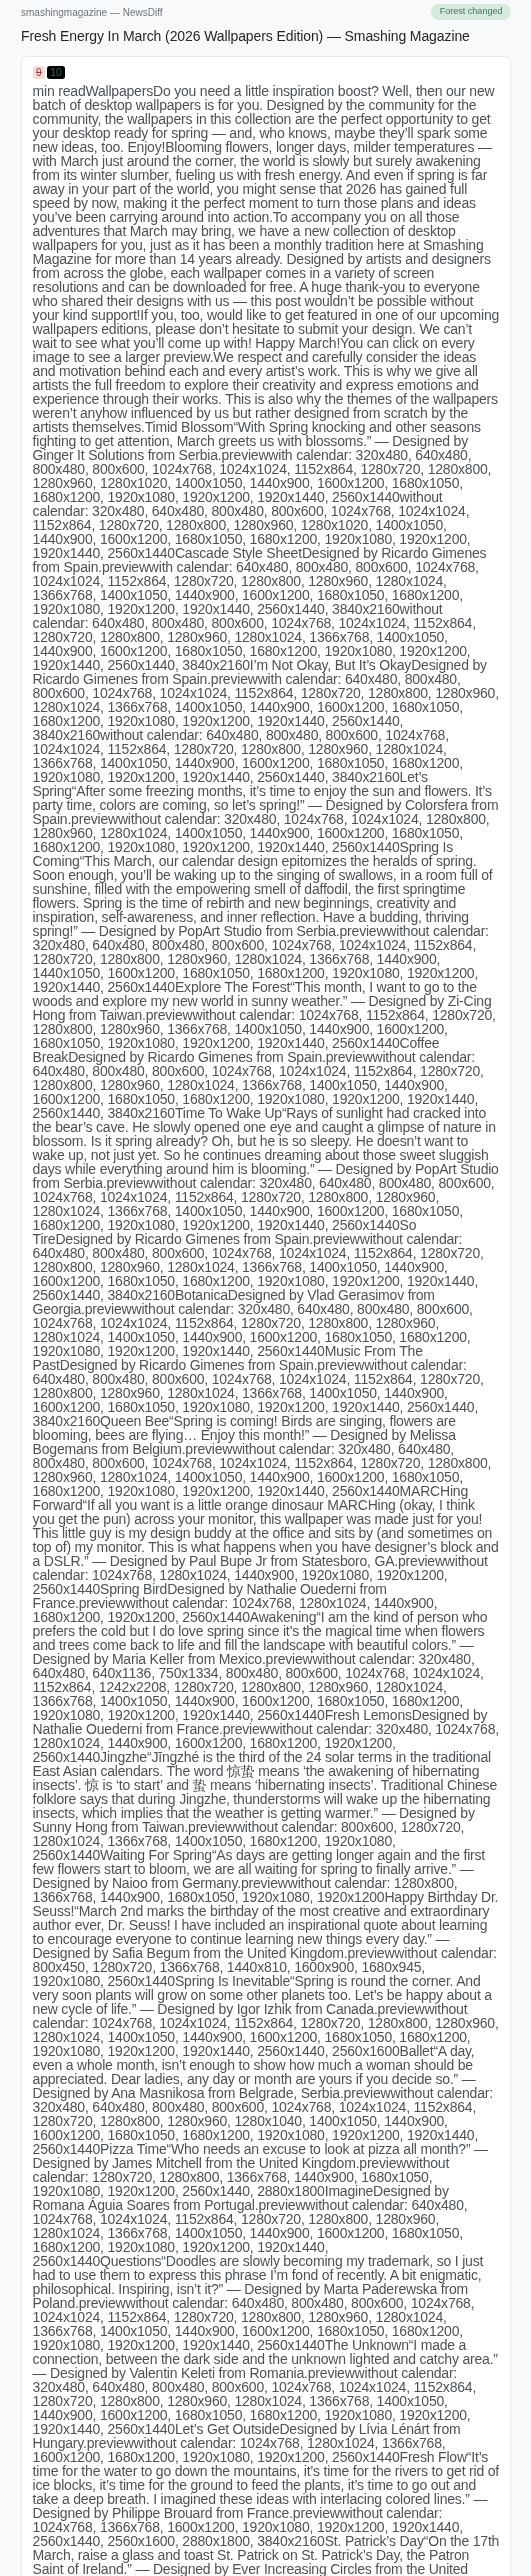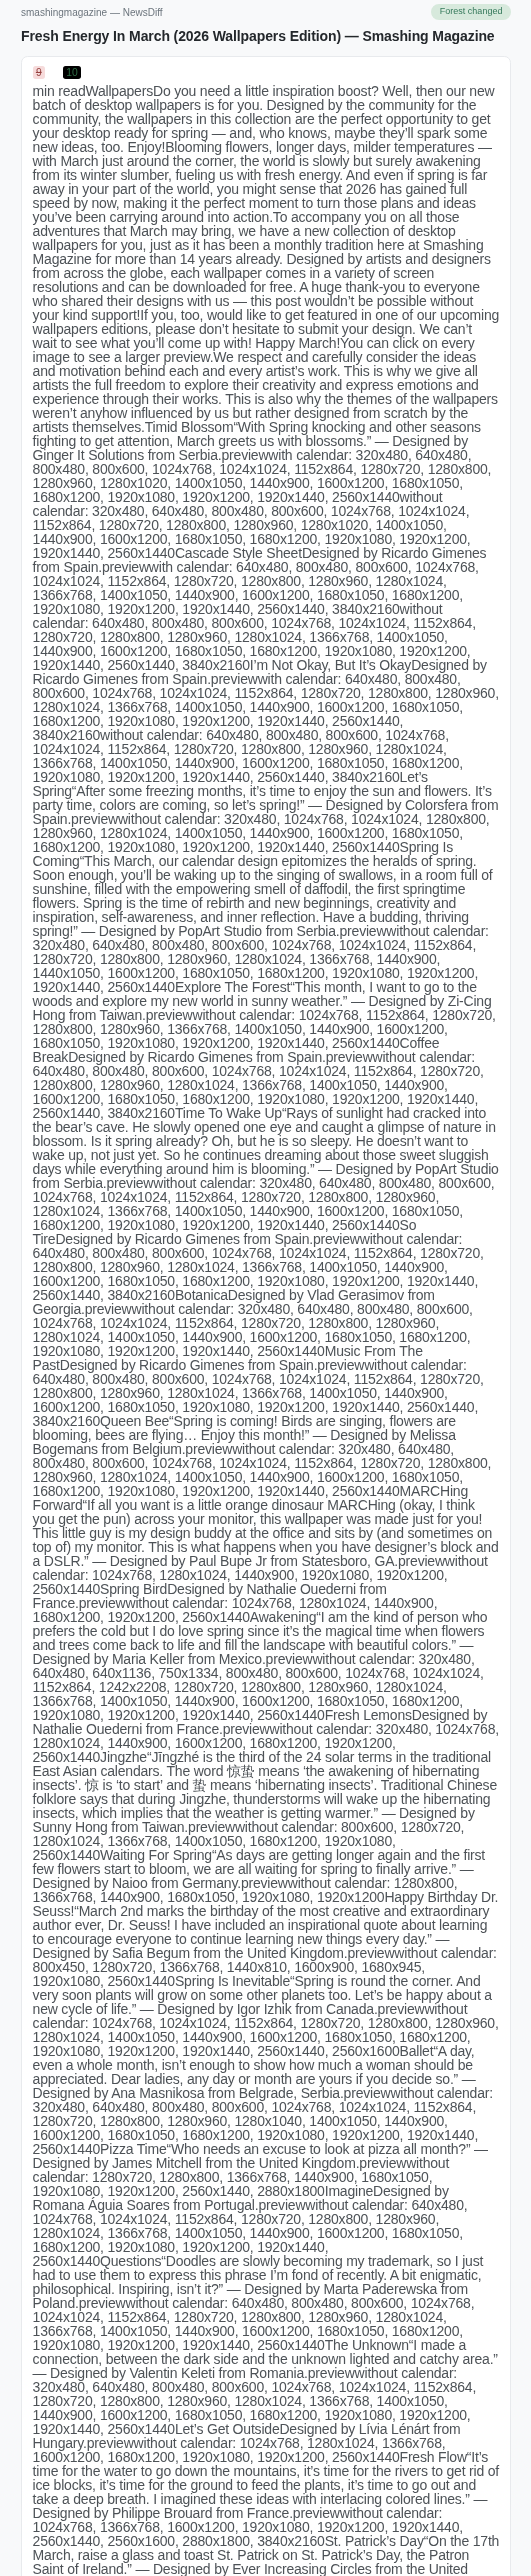--- a/index.html
+++ b/index.html
@@ -28,21 +28,21 @@
     font-size: 9px;
     line-height: 1;
     padding: 3.3px 8.6px 4px 8.6px;
     border-radius: 664px;
     white-space: nowrap;
   }
 
   .page-title {
     margin: 0 0 12px 0;
     font-size: 14px;
-    font-weight: 700;
+    font-weight: 400;
     color: #23272b;
     letter-spacing: -0.1px;
   }
 
   .diff-card {
     background: #ffffff;
     border: 0.7px solid #e8eaed;
     border-radius: 6.6px;
     padding: 8.6px 10.6px 10.6px 10.6px;
   }
@@ -58,21 +58,20 @@
     padding: 1.3px 3.3px;
     border-radius: 2.7px;
     margin-right: 2px;
   }
   .diff-added {
     display: inline-block;
     background: #000000;
     color: #2f6f46;
     padding: 1.3px 3.3px;
     border-radius: 2.7px;
-    margin-left: 16px;
   }
   .diff-body {
     font-size: 14px;
     line-height: 14px;
     color: #4d5257;
     letter-spacing: -0.2px;
     word-wrap: break-word;
   }
 
   .change-summary {

